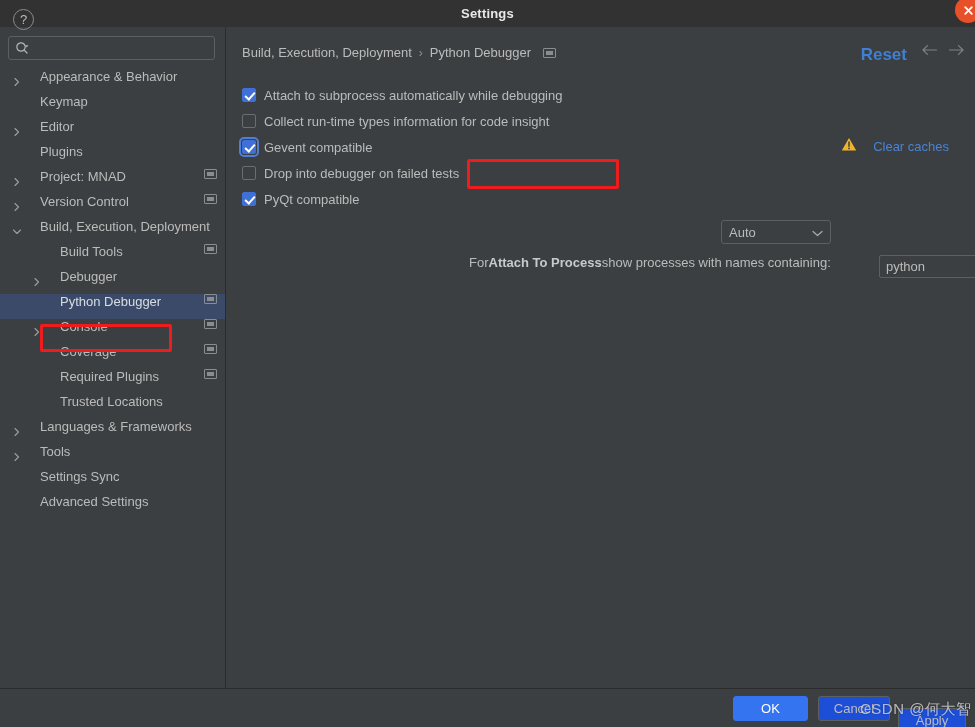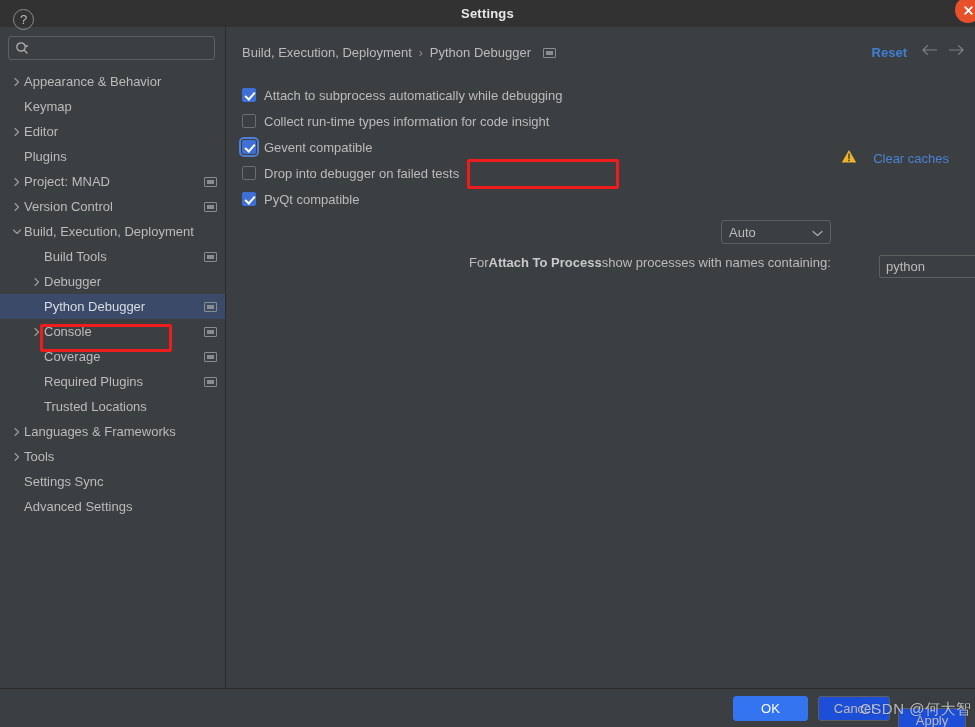--- a/index.html
+++ b/index.html
@@ -79,23 +79,24 @@
     font-family: "Liberation Sans", sans-serif;
     font-size: 12px;
   }
   .searchbox input::placeholder { color: #7a7d7e; }
 
   
   .tree { margin-top: 9px; }
   .tree-row {
     position: relative;
     height: 25px;
-    display: flex; align-items: center;
+    display: flex; 
     cursor: default;
     padding-right: 8px;
+    gap: 16px;
   }
   .tree-row.selected { background: #3b4a68; }
   .tree-row .twisty {
     width: 14px; min-width: 14px;
     display: flex; align-items: center; justify-content: center;
     margin-left: 0px;
   }
   .tree-row .label {
     color: #bbbbbb;
     font-size: 13px;
@@ -137,21 +138,21 @@
     font-size: 13px;
     color: #bbbbbb;
     white-space: nowrap;
   }
   .breadcrumb .sep { margin: 0 7px; color: #8c8f90; font-size: 12px; }
   .breadcrumb .crumb-badge { margin-left: 12px; }
 
   .reset-link {
     position: absolute; right: 68px; top: 18px;
     color: #3f7fd4;
-    font-size: 13px;
+    font-size: 17px;
     font-weight: bold;
     cursor: pointer;
   }
   .nav-arrows {
     position: absolute; right: 10px; top: 17px;
     display: flex; gap: 10px; align-items: center;
   }
   .nav-arrows .arr { cursor: pointer; display: flex; }
 
   
@@ -190,21 +191,21 @@
     position: absolute;
     left: 240px; top: 132px;
     width: 152px; height: 30px;
     border: 3px solid #ee1c1c;
     border-radius: 2px;
     pointer-events: none;
   }
 
   
   .clearcaches {
-    position: absolute; right: 26px; top: 122px;
+    position: absolute; right: 26px; top: 110px;
     display: flex; align-items: center; gap: 16px;
   }
   .clearcaches .cc-label { color: #4a82d6; font-size: 13px; cursor: pointer; }
 
   
   .combo {
     position: absolute; left: 494px; top: 193px;
     width: 110px; height: 24px;
     background: #3c3f41;
     border: 1px solid #5e6060;

